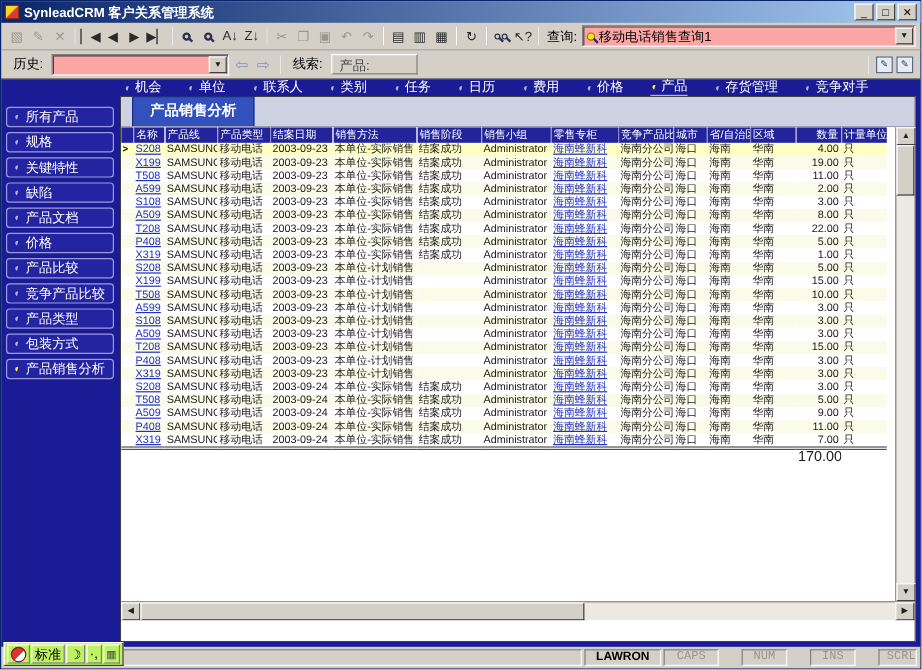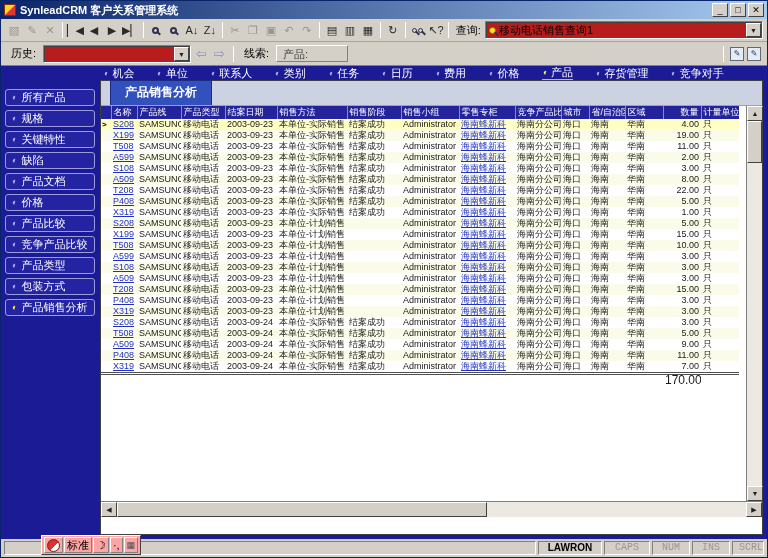--- a/index.html
+++ b/index.html
@@ -23,21 +23,21 @@
   .tool-icons { display:flex; align-items:center; }
   .tbtn { min-width:18px; height:18px; display:flex; align-items:center; justify-content:center; font-size:11px; color:#2a2a2a; white-space:nowrap; padding:0 1px; }
   .tbtn.dis { color:#9a968c; }
   .tsep { width:1px; height:16px; background:#808080; border-right:1px solid #fff; margin:0 3px; display:inline-block; }
   .mag { display:inline-block; position:relative; width:7px; height:7px; border:2px solid #303050; border-radius:50%; }
   .mag::after { content:""; position:absolute; width:5px; height:2px; background:#303050; right:-4px; bottom:-2px; transform:rotate(45deg); }
   .mag.yellow { width:7px; height:7px; background:#ffe020; border:1.5px solid #907800; margin:0 3px; }
   .mag.sm { width:5px; height:5px; border-width:1.5px; }
   .binoc { display:flex; gap:1px; align-items:center; }
   .query-label { margin:0 4px 0 4px; white-space:nowrap; }
-  .combo { display:flex; align-items:center; background:#b91c1c; border:1px solid; border-color:#808080 #fff #fff #808080; box-shadow:inset 1px 1px 0 #404040; height:18px; }
+  .combo { display:flex; align-items:center; background:#fca5a5; border:1px solid; border-color:#808080 #fff #fff #808080; box-shadow:inset 1px 1px 0 #404040; height:18px; }
   .query-combo { flex:1; }
   .combo-text { flex:1; font-size:11px; white-space:nowrap; overflow:hidden; }
   .drop-btn { width:15px; height:14px; margin:1px; background:#d4d0c8; border:1px solid; border-color:#fff #404040 #404040 #fff; font-size:7px; text-align:center; line-height:13px; color:#202020; }
 
   
   .historybar { height:24px; display:flex; align-items:center; padding:0 6px; gap:3px; border-bottom:1px solid #808080; flex:0 0 auto; }
   .hist-combo { width:148px; height:18px; }
   .nav-arrow { font-size:13px; color:#8890c8; padding:0 2px; }
   .plain-label { white-space:nowrap; margin:12px 4px; }
   .product-box { width:72px; height:17px; background:#d4d0c8; border:1px solid; border-color:#fff #808080 #808080 #fff; padding:1px 6px; white-space:nowrap; color:#404040; }
@@ -83,21 +83,21 @@
   .content-bottom { height:17px; background:#fff; flex:0 0 auto; }
 
   
   .statusbar { height:18px; display:flex; align-items:center; gap:2px; padding:2px 3px; flex:0 0 auto; }
   .sb-panel { height:14px; border:1px solid; border-color:#808080 #fff #fff #808080; padding:0 6px; font-size:10px; line-height:12px; white-space:nowrap; }
   .sb-wide { flex:1; }
   .sb-user { width:64px; font-weight:bold; text-align:center; color:#000; }
   .sb-ind { text-align:center; color:#9a968c; font-family:"Liberation Mono","DejaVu Sans Mono",monospace; }
 
   
-  .ime { position:absolute; left:2px; bottom:2px; height:20px; background:#fca5a5; border:1px solid; border-color:#fff #404040 #404040 #fff; display:flex; align-items:center; padding:1px 2px; gap:1px;margin-left:38px; }
+  .ime { position:absolute; left:2px; bottom:2px; height:20px; background:#bef264; border:1px solid; border-color:#fff #404040 #404040 #fff; display:flex; align-items:center; padding:1px 2px; gap:1px; }
   .ime-cell { border:1px solid; border-color:#fff #808080 #808080 #fff; height:16px; display:flex; align-items:center; justify-content:center; padding:0 2px; font-size:11px; }
   .ime-logo { width:13px; height:13px; border-radius:50%; background:linear-gradient(135deg,#e03030 55%,#f8f8f8 55%); border:1px solid #702020; }
   .ime-kbd { font-size:9px; color:#505050; }
 </style>
 </head>
 <body>
 
 <div class="window">
 
   <div class="titlebar">
@@ -730,21 +730,21 @@
           <span class="scroll-btn">▶</span>
         </div>
         <div class="content-bottom"></div>
       </div>
     </div>
   </div>
 
   <div class="statusbar">
     <span class="sb-panel sb-wide"></span>
     <span class="sb-panel sb-user">LAWRON</span>
-    <span id="sb-inds" style="display:flex;gap:2px;">
+    <span id="sb-inds" style="display:flex;gap:19px;">
         <span class="sb-panel sb-ind" style="width: 46px;">CAPS</span>
         <span class="sb-panel sb-ind" style="width: 38px;">NUM</span>
         <span class="sb-panel sb-ind" style="width: 38px;">INS</span>
         <span class="sb-panel sb-ind" style="width: 32px;">SCRL</span>
       </span>
   </div>
 
   <div class="ime">
     <span class="ime-cell">
         <span class="ime-logo"></span>

